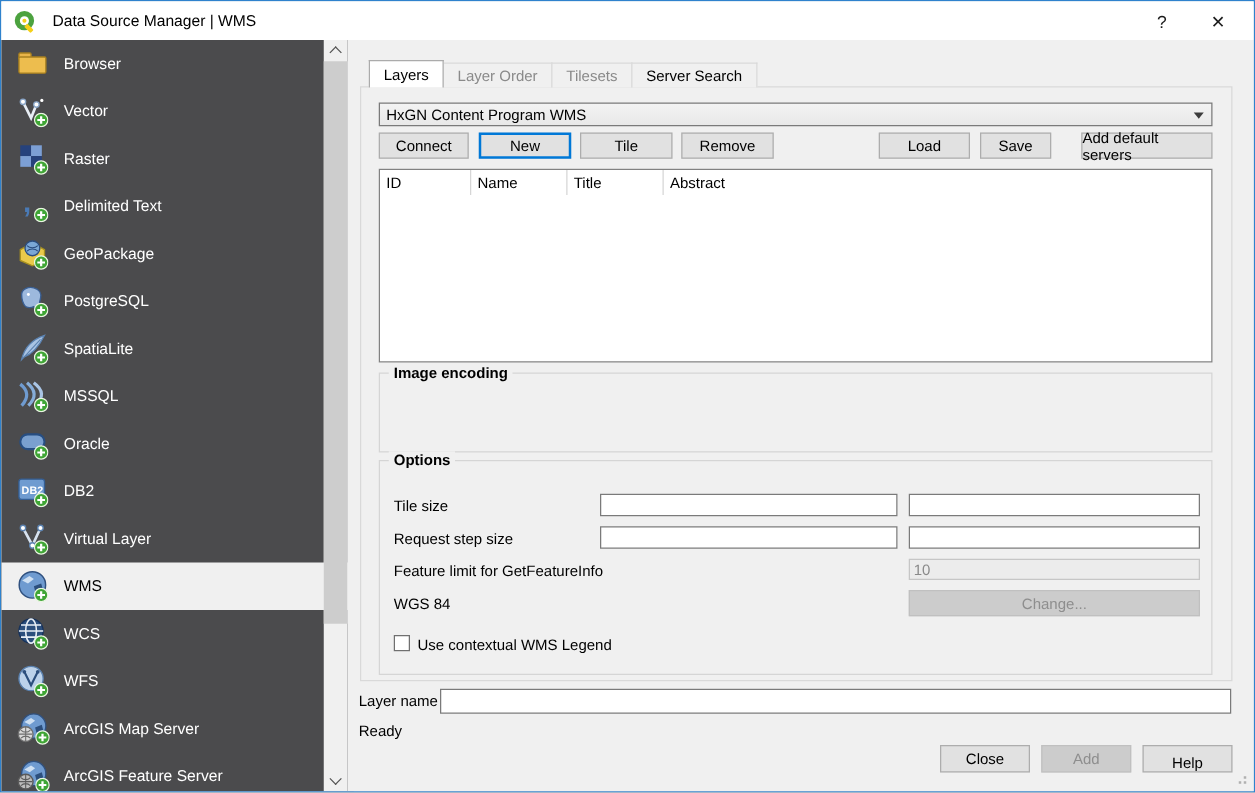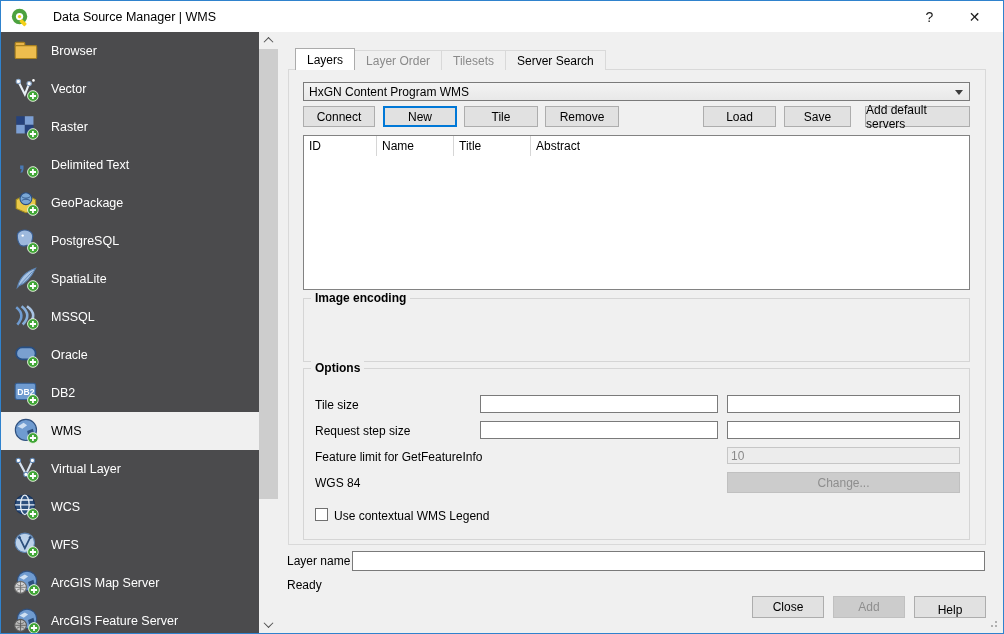--- a/index.html
+++ b/index.html
@@ -3,21 +3,21 @@
 <meta charset="utf-8">
 <style>
   html,body{margin:0;padding:0;}
   body{font-family:"Liberation Sans",sans-serif;font-size:12px;color:#000;background:#888;}
   .window{position:relative;width:1004px;height:634px;box-sizing:border-box;
           border:1px solid #2f82cd;background:#f0f0f0;overflow:hidden;}
   
   .titlebar{position:absolute;top:0;left:0;right:0;height:31px;background:#fff;
             display:flex;align-items:center;}
   .titlebar .logo{margin-left:9px;width:20px;height:20px;flex:none;}
-  .titlebar .title{margin-left:23px;font-size:12.5px;}
+  .titlebar .title{margin-left:12px;font-size:12.5px;}
   .titlebar .spacer{flex:1;}
   .tb-btn{width:45px;height:31px;display:flex;align-items:center;justify-content:center;
           font-size:14px;color:#1a1a1a;cursor:default;}
   
   .sidebar{position:absolute;top:31px;left:0;width:282px;bottom:0;background:#4b4b4d;overflow:hidden;}
   .sb-item{height:38px;display:flex;align-items:center;padding-left:12px;color:#fff;font-size:12.5px;}
   .sb-item.selected{background:#f0f0f0;color:#000;}
   .sb-item .ic{width:28px;height:28px;margin-right:10px;flex:none;}
   
   .sb-scrollbar{position:absolute;top:31px;left:258px;width:19px;bottom:0;background:#f0f0f0;}
@@ -188,37 +188,37 @@
 
     <div class="sb-item">
       <svg class="ic" viewBox="0 0 26 26">
         <rect x="2" y="4" width="19" height="15" rx="2" fill="#6f9bd0" stroke="#355f94"></rect>
         <text x="4" y="15" font-size="8" font-weight="bold" fill="#fff">DB2</text>
         <use href="#plus" x="13" y="14" width="11" height="11"></use>
       </svg>
       <span>DB2</span>
     </div>
 
-    <div class="sb-item selected">
-      <svg class="ic" viewBox="0 0 26 26">
-        <use href="#globe" x="0" y="0" width="24" height="24"></use>
-        <use href="#plus" x="13" y="14" width="11" height="11"></use>
-      </svg>
-      <span>WMS</span>
-    </div>
-
     <div class="sb-item">
       <svg class="ic" viewBox="0 0 26 26">
         <path d="M5 5L12 18L18 5" stroke="#d7e2ef" stroke-width="2" fill="none"></path>
         <circle cx="5" cy="5" r="2" fill="#fff" stroke="#5b82b0"></circle>
         <circle cx="18" cy="5" r="2" fill="#fff" stroke="#5b82b0"></circle>
         <circle cx="12" cy="18" r="2" fill="#fff" stroke="#5b82b0"></circle>
         <use href="#plus" x="13" y="14" width="11" height="11"></use>
       </svg>
       <span>Virtual Layer</span>
+    </div>
+
+    <div class="sb-item selected">
+      <svg class="ic" viewBox="0 0 26 26">
+        <use href="#globe" x="0" y="0" width="24" height="24"></use>
+        <use href="#plus" x="13" y="14" width="11" height="11"></use>
+      </svg>
+      <span>WMS</span>
     </div>
 
     <div class="sb-item">
       <svg class="ic" viewBox="0 0 26 26">
         <circle cx="11" cy="11" r="9" fill="#2c4f7d" stroke="#16325c"></circle>
         <ellipse cx="11" cy="11" rx="4" ry="9" stroke="#e8eef5" fill="none" stroke-width="1.2"></ellipse>
         <path d="M2 11h18M3.5 6.5h15M3.5 15.5h15" stroke="#e8eef5" stroke-width="1.2"></path>
         <use href="#plus" x="13" y="14" width="11" height="11"></use>
       </svg>
       <span>WCS</span>
@@ -298,21 +298,21 @@
       </div>
     <div class="btn" style="left:186px;top:74px;width:74px;">
         <span>Tile</span>
       </div>
     <div class="btn" style="left:267px;top:74px;width:74px;">
         <span>Remove</span>
       </div>
     <div class="btn" style="left:425px;top:74px;width:73px;">
         <span>Load</span>
       </div>
-    <div class="btn" style="left:506px;top:74px;width:67px;text-align:right;">
+    <div class="btn" style="left:506px;top:74px;width:57px;text-align:right;">
         <span>Save</span>
       </div>
     <div class="btn" style="left:587px;top:74px;width:105px;">
         <span>Add default servers</span>
       </div>
 
     <div class="ltable">
       <div class="thead">
         <div class="th" style="width:73px;">
             <span>ID</span>

